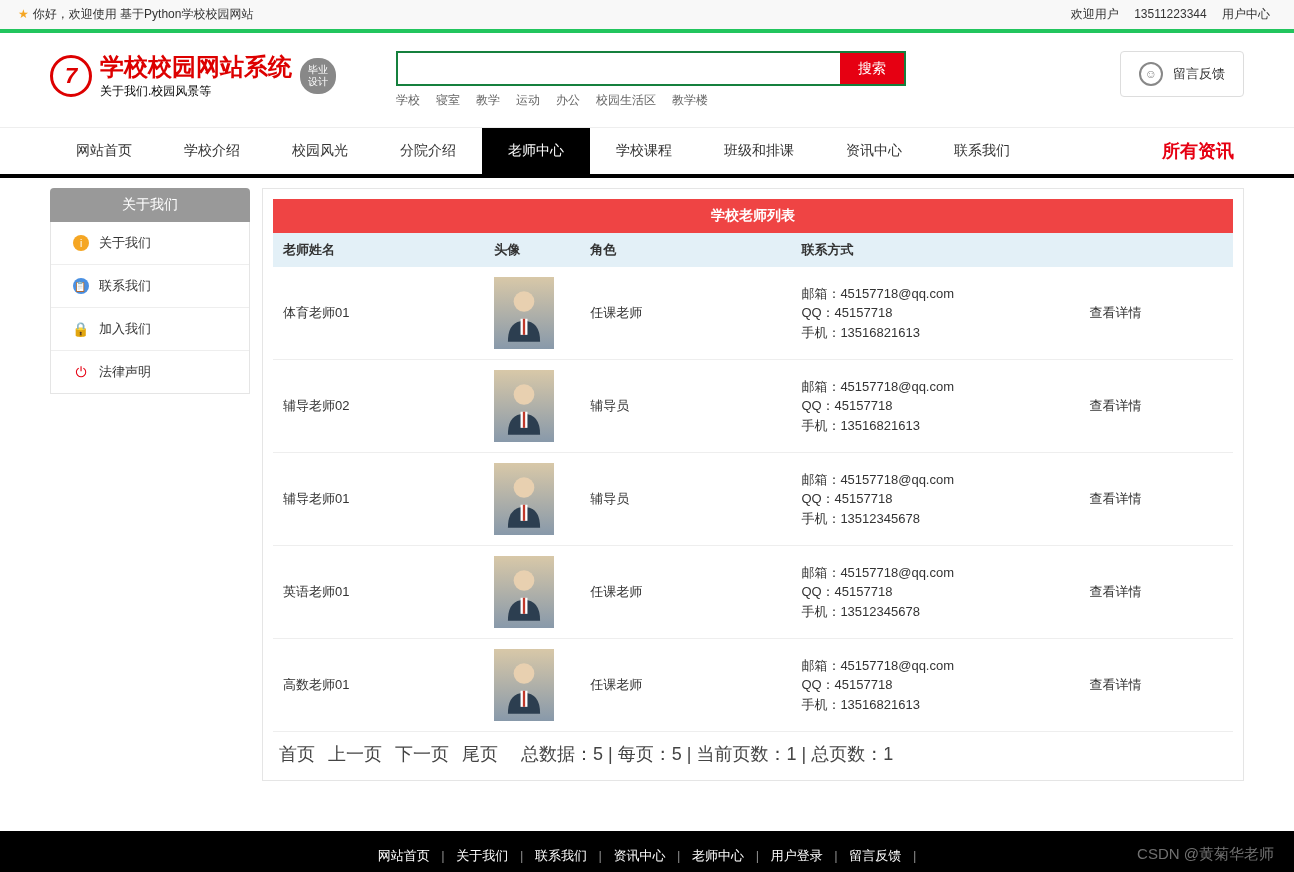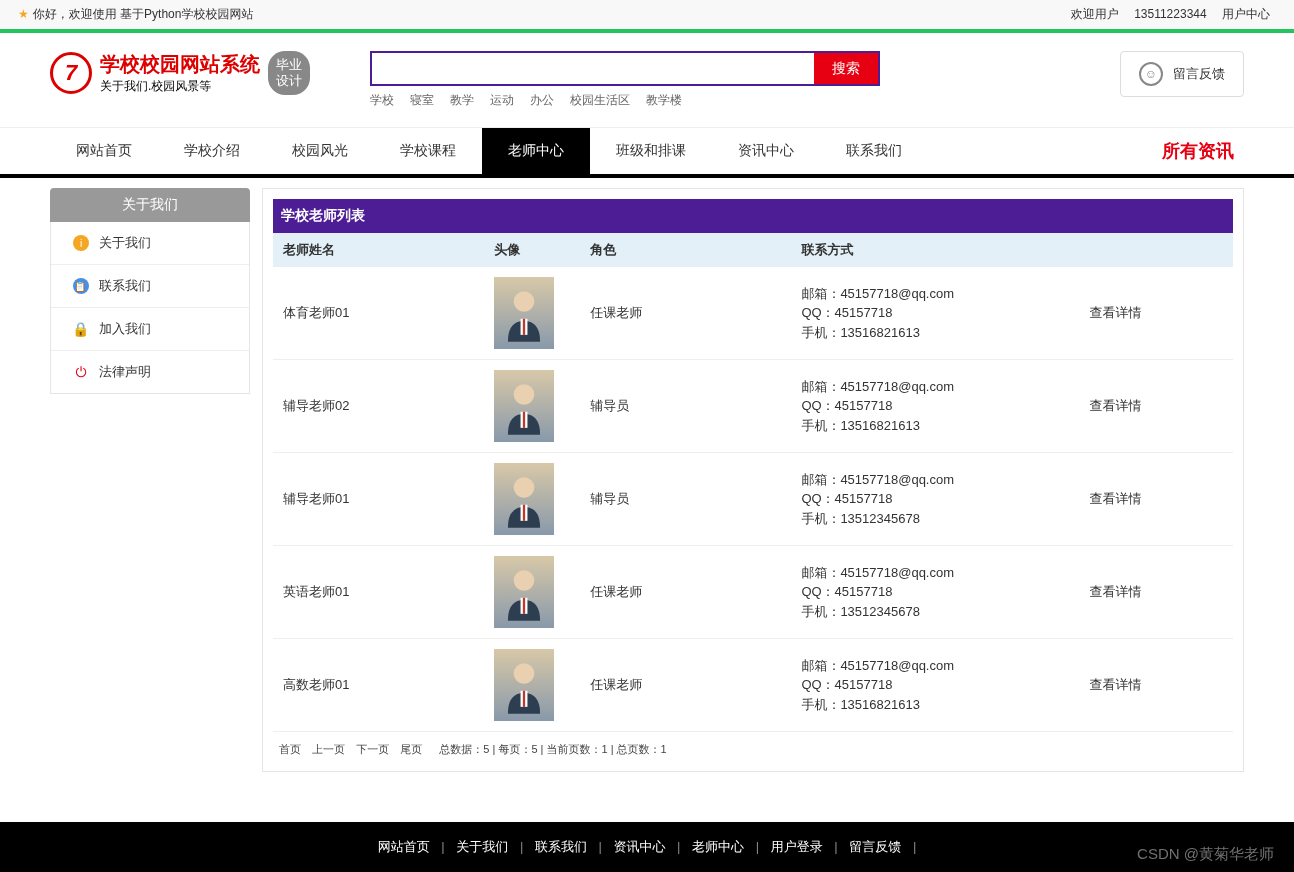--- a/index.html
+++ b/index.html
@@ -3,25 +3,25 @@
 <meta charset="utf-8">
 <style>
 * { margin: 0; padding: 0; box-sizing: border-box; }
 body { font-family: "Microsoft YaHei", Arial, sans-serif; font-size: 13px; color: #333; background: #fff; }
 .topbar { background: #f8f8f8; border-bottom: 4px solid #22c55e; padding: 6px 18px; display: flex; justify-content: space-between; align-items: center; font-size: 12px; }
 .topbar .star { color: #f5a623; margin-right: 4px; }
 .topbar-right span { margin: 0 6px; }
 .header { display: flex; align-items: flex-start; padding: 18px 50px 0; gap: 60px; }
 .logo-area { display: flex; align-items: center; gap: 8px; }
 .logo-circle { width: 42px; height: 42px; border-radius: 50%; border: 3px solid #d00; display: flex; align-items: center; justify-content: center; font-weight: bold; font-style: italic; color: #d00; font-size: 22px; }
-.logo-text .title { font-size: 20px; font-weight: bold; color: #d00; text-align: right; }
+.logo-text .title { font-size: 24px; font-weight: bold; color: #d00; text-align: right; }
 .logo-text .sub { font-size: 12px; color: #000000; }
-.logo-badge { background: #888; color: #fff; padding: 6px 8px; font-size: 13px; line-height: 1.2; text-align: center; border-radius: 17px; }
+.logo-badge { background: #888; color: #fff; padding: 6px 8px; font-size: 10px; line-height: 1.2; text-align: center; border-radius: 17px; }
 .search-area { flex: 1; }
-.search-box { display: flex; border: 2px solid #4c1d95; width: 510px; }
+.search-box { display: flex; border: 2px solid #15803d; width: 510px; }
 .search-box input { flex: 1; border: none; padding: 8px; outline: none; }
 .search-box button { background: #e60012; color: #fff; border: none; padding: 0 18px; font-size: 14px; cursor: pointer; }
 .search-tags { margin-top: 6px; font-size: 12px; color: #666; }
 .search-tags span { margin-right: 16px; cursor: pointer; margin-top: 44px; }
 .feedback-btn { border: 1px solid #ddd; border-radius: 4px; padding: 10px 18px; display: flex; align-items: center; gap: 10px; cursor: pointer; }
 .feedback-icon { width: 24px; height: 24px; border: 2px solid #888; border-radius: 50%; display: flex; align-items: center; justify-content: center; font-size: 12px; color: #888; }
 .nav { display: flex; align-items: center; padding: 0 50px; margin-top: 18px; border-top: 1px solid #eee; border-bottom: 4px solid #000; }
 .nav-item { padding: 14px 26px; cursor: pointer; font-size: 14px; }
 .nav-item.active { background: #000; color: #fff; }
 .nav-spacer { flex: 1; }
@@ -31,30 +31,30 @@
 .side-title { background: #999; color: #fff; text-align: center; padding: 8px; border-radius: 4px 4px 0 0; font-size: 14px; }
 .side-list { border: 1px solid #e5e5e5; border-top: none; }
 .side-item { padding: 12px 22px; border-bottom: 1px solid #eee; display: flex; align-items: center; gap: 10px; cursor: pointer; font-size: 13px; }
 .side-item:last-child { border-bottom: none; }
 .side-icon { width: 16px; height: 16px; border-radius: 50%; display: inline-flex; align-items: center; justify-content: center; font-size: 10px; color: #fff; }
 .ic-orange { background: #f5a623; }
 .ic-blue { background: #4a90e2; }
 .ic-red { color: #e60012; background: none; font-size: 14px; }
 .ic-power { color: #e60012; background: none; font-size: 14px; }
 .main { flex: 1; border: 1px solid #e5e5e5; padding: 10px; }
-.panel-title { background: #4c1d95; color: #fff; padding: 8px; font-size: 14px; font-weight: bold; }
+.panel-title { background: #ef4444; color: #fff; text-align: center; padding: 8px; font-size: 14px; font-weight: bold; }
 table { width: 100%; border-collapse: collapse; margin-top: 0; }
 thead tr { background: #e3f0f7; }
 th { text-align: left; padding: 8px 10px; font-size: 13px; font-weight: bold; }
 td { padding: 10px; border-bottom: 1px solid #eee; font-size: 13px; vertical-align: middle; }
 .avatar { width: 60px; height: 72px; background: linear-gradient(180deg,#d8c8a8 0%,#8899aa 100%); display: flex; align-items: center; justify-content: center; }
 .avatar svg { width: 46px; height: 58px; }
 .contact div { line-height: 1.5; }
 .detail-link { color: #333; cursor: pointer; }
-.pagination { padding: 10px 6px 4px; font-size: 11px; color: #444; }
+.pagination { padding: 10px 6px 4px; font-size: 18px; color: #444; }
 .pagination span { margin-right: 8px; }
 .footer { margin-top: 20px; }
 .footer-links { background: #000; color: #fff; text-align: center; padding: 16px 0; font-size: 13px; }
 .footer-links span { margin: 0 4px; }
 .footer-links .sep { color: #888; }
 .watermark { position: fixed; right: 20px; bottom: 8px; color: rgba(160,160,160,0.7); font-size: 15px; }
 </style>
 </head>
 <body>
 
@@ -89,22 +89,23 @@
   <div class="feedback-btn">
     <span class="feedback-icon">☺</span>
     <span>留言反馈</span>
   </div>
 </div>
 
 <div class="nav" id="nav">
     <div class="nav-item">网站首页</div>
     <div class="nav-item">学校介绍</div>
     <div class="nav-item">校园风光</div>
+    <div class="nav-item">分院介绍</div>
+    <div class="nav-item active">老师中心</div>
     <div class="nav-item">学校课程</div>
-    <div class="nav-item active">老师中心</div>
     <div class="nav-item">班级和排课</div>
     <div class="nav-item">资讯中心</div>
     <div class="nav-item">联系我们</div>
     <div class="nav-spacer"></div>
     <div class="nav-right">所有资讯</div>
   </div>
 
 <div class="content">
   <div class="sidebar">
     <div class="side-title">关于我们</div>

